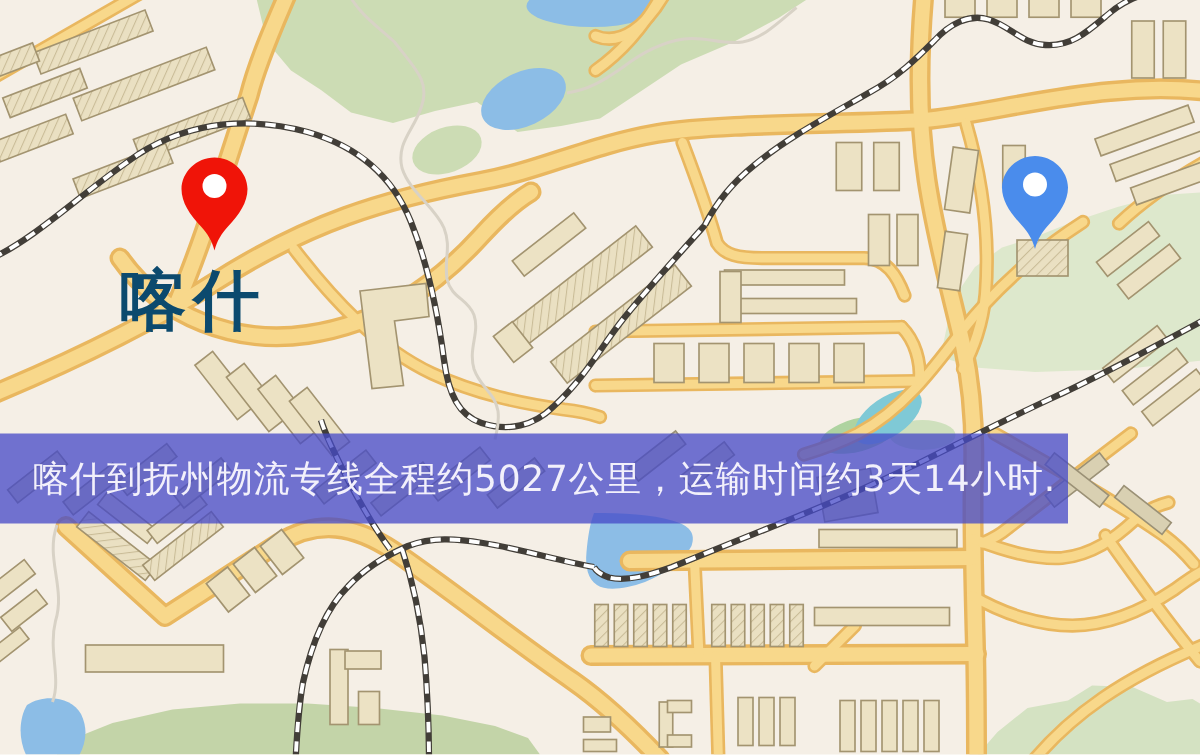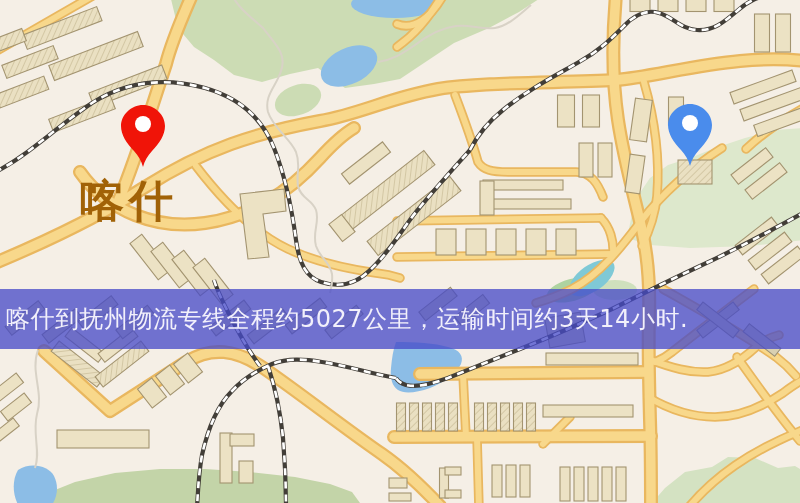--- a/index.html
+++ b/index.html
@@ -22,22 +22,22 @@
   
   .bld{fill:#ece2c4;stroke:#a39470;stroke-width:1.1;}
   .bldh{fill:url(#bhatch);stroke:#a39470;stroke-width:1.1;}
   .bldm{fill:#d9d0b2;stroke:#9b9176;stroke-width:1.1;}
   
   .marker-label{position:absolute;font-weight:bold;line-height:1;white-space:nowrap;}
   .marker-label.origin{left:80px;top:179px;font-size:44px;letter-spacing:5px;}
   .marker-label.dest{left:640px;top:177px;font-size:43px;letter-spacing:2px;}
   
   .route-banner{
-    position:absolute;left:0;top:289px;width:800px;height:60px;
-    display:flex;align-items:center;box-sizing:border-box;padding-left:6px;
+    position:absolute;left:0;top:289px;width:712px;height:60px;
+    display:flex;align-items:center;box-sizing:border-box;padding-left:22px;
     font-size:24px;letter-spacing:0.5px;white-space:nowrap;
   }
 </style>
 </head>
 <body>
 
 <div class="stage">
 <svg width="800" height="503" viewBox="0 0 800 503">
   <defs>
     <pattern id="bhatch" width="5" height="5" patternUnits="userSpaceOnUse" patternTransform="rotate(45)">
@@ -492,19 +492,19 @@
   <g class="paths">
     <path d="M 232,-5 C 238,8 252,18 263,28 C 276,45 287,54 281,71 C 276,87 264,95 268,112 C 273,128 290,138 296,152 C 301,165 296,172 298,186 C 301,199 312,199 316,210 C 320,222 312,232 316,246 C 320,258 330,262 332,274 C 333,283 331,288 330,293"></path>
     <path d="M 378,62 C 392,60 402,54 415,45 C 428,35 441,28 456,26 C 470,24 481,30 495,28 C 508,26 519,15 531,5"></path>
     <path d="M 38,350 C 30,372 44,392 37,414 C 32,434 41,452 35,468"></path>
   </g>
 
   <use href="#pin-shape" transform="translate(143,127)" fill="#f01408"></use>
   <use href="#pin-shape" transform="translate(690,126)" fill="#4a8cec"></use>
 </svg>
 
-<div class="marker-label origin" style="color: #a16207;">喀什</div>
+<div class="marker-label origin" style="color: #0c4a6e;">喀什</div>
 
 
 <div class="route-banner" style="background-color: rgba(70, 74, 200, 0.76); color: rgb(242, 240, 251);">
   <span>喀什到抚州物流专线全程约5027公里，运输时间约3天14小时.</span>
 </div>
 </div>
 
 </body></html>

